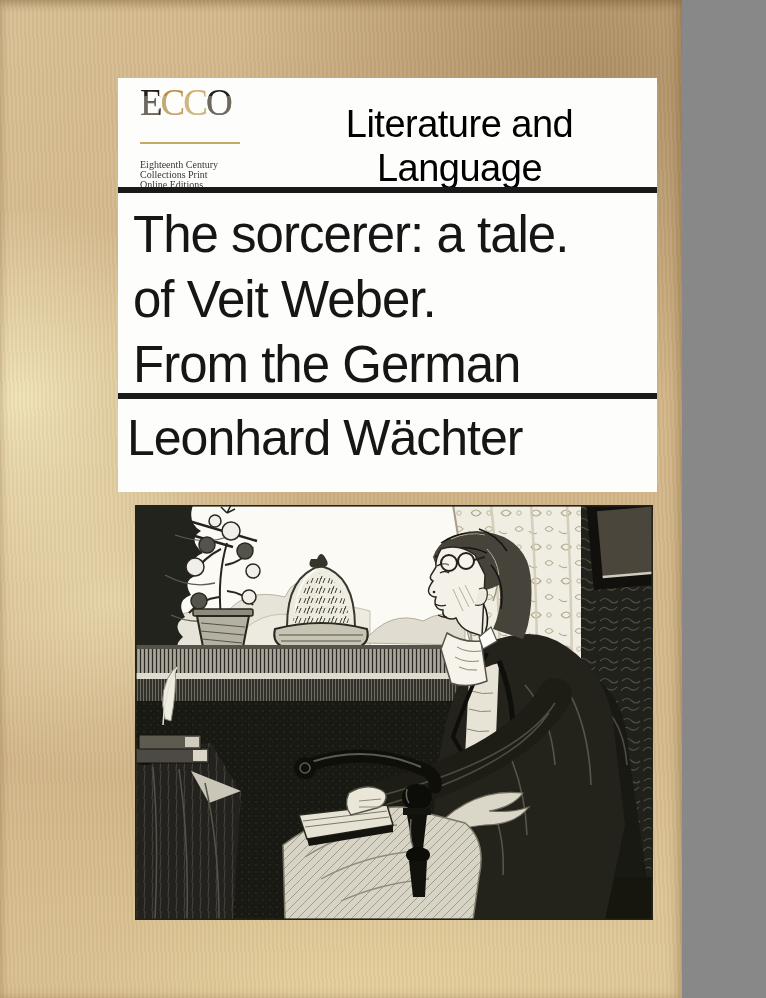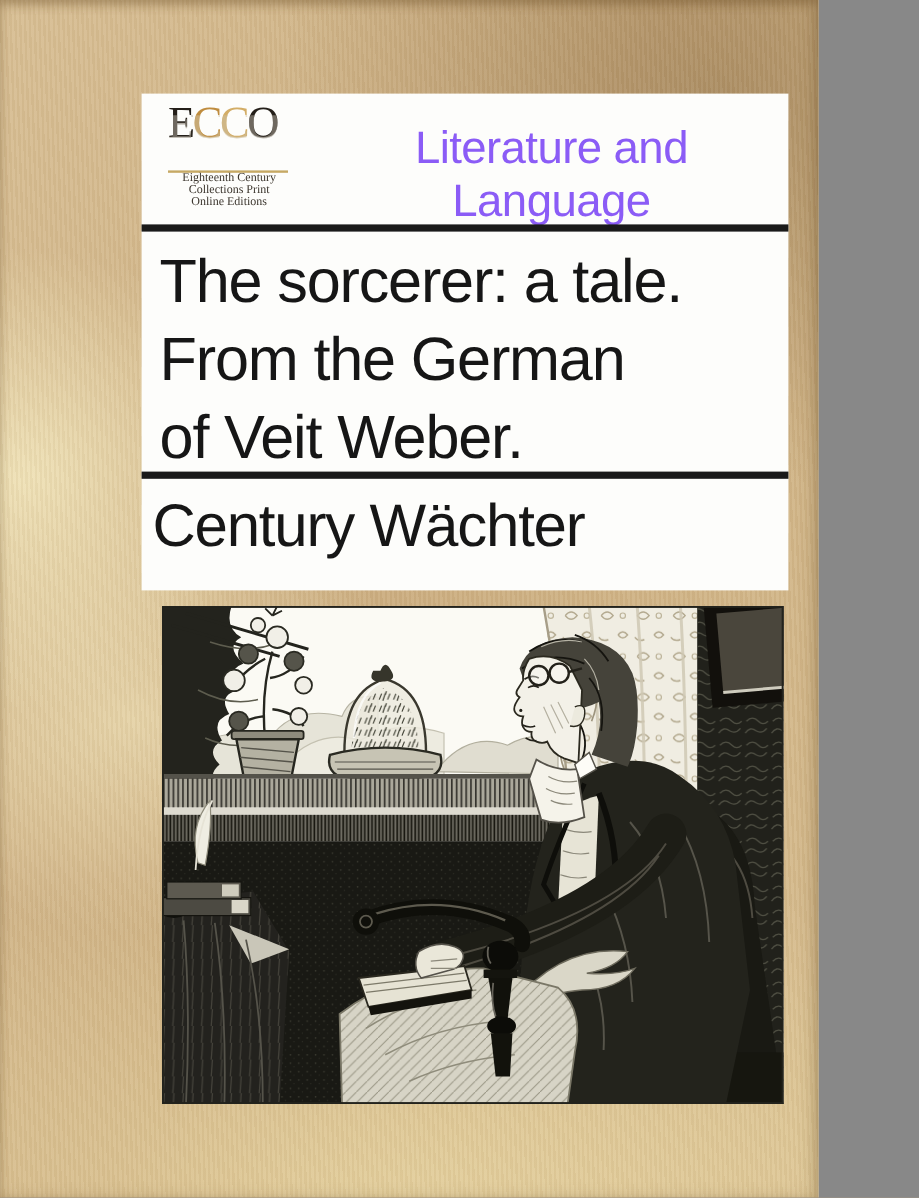--- a/index.html
+++ b/index.html
@@ -34,29 +34,29 @@
   .logo-reflection{
     font-family:"Liberation Serif",serif;
     font-size:37px;line-height:29px;letter-spacing:-2px;
     transform:scaleY(-1);transform-origin:top;
     height:21px;overflow:hidden;opacity:.6;
     color:#a09a8e;white-space:nowrap;
   }
   .logo-reflection .rc{color:#cdbd9b;}
   .logo-divider{width:100px;height:2px;background:#c6a964;margin-top:4px;}
   .logo-tagline{
-    width:102px;margin-top:0;text-align:center;
+    width:102px;margin-top:16px;text-align:left;
     font-family:"Liberation Serif",serif;
     font-size:10px;line-height:10px;color:#3c362e;
   }
   
   .category{
     position:absolute;left:150px;right:6px;top:24px;
     text-align:center;font-size:38px;line-height:44px;
-    letter-spacing:-.5px;color:#8b5cf6;
+    letter-spacing:-.5px;color:#000000;
   }
   .rule{position:absolute;left:0;right:0;height:6px;background:#1a1a1a;}
   .rule-top{top:109px;}
   .rule-bottom{top:315px;}
   
   .title{
     position:absolute;left:15px;top:124px;margin:0;
     font-size:51px;line-height:65px;font-weight:400;
     letter-spacing:-1px;color:#161616;white-space:nowrap;
   }
@@ -86,27 +86,27 @@
         <div>Online Editions</div>
       </div>
     </div>
 
     <div class="category">Literature and Language</div>
 
     <div class="rule rule-top"></div>
 
     <h1 class="title">
       <div>The sorcerer: a tale.</div>
+      <div>of Veit Weber.</div>
       <div>From the German</div>
-      <div>of Veit Weber.</div>
     </h1>
 
     <div class="rule rule-bottom"></div>
 
-    <div class="author">Century Wächter</div>
+    <div class="author">Leonhard Wächter</div>
   </div>
 
   <div class="illustration" title="Monochrome engraving: an elderly man with spectacles pushed up on his forehead sits in profile in an armchair beside a window holding a book; a potted plant and a glass cloche stand on the windowsill, with a lace curtain, framed picture, and a cloth-covered table stacked with books.">
     <svg viewBox="0 0 518 415" width="518" height="415" role="img">
       <defs>
         <pattern id="vh1" width="4" height="8" patternUnits="userSpaceOnUse">
           <rect width="4" height="8" fill="#aba89b"></rect>
           <line x1="1.5" y1="0" x2="1.5" y2="8" stroke="#2c2a25" stroke-width="1.3"></line>
         </pattern>
         <pattern id="vh2" width="3" height="8" patternUnits="userSpaceOnUse">

